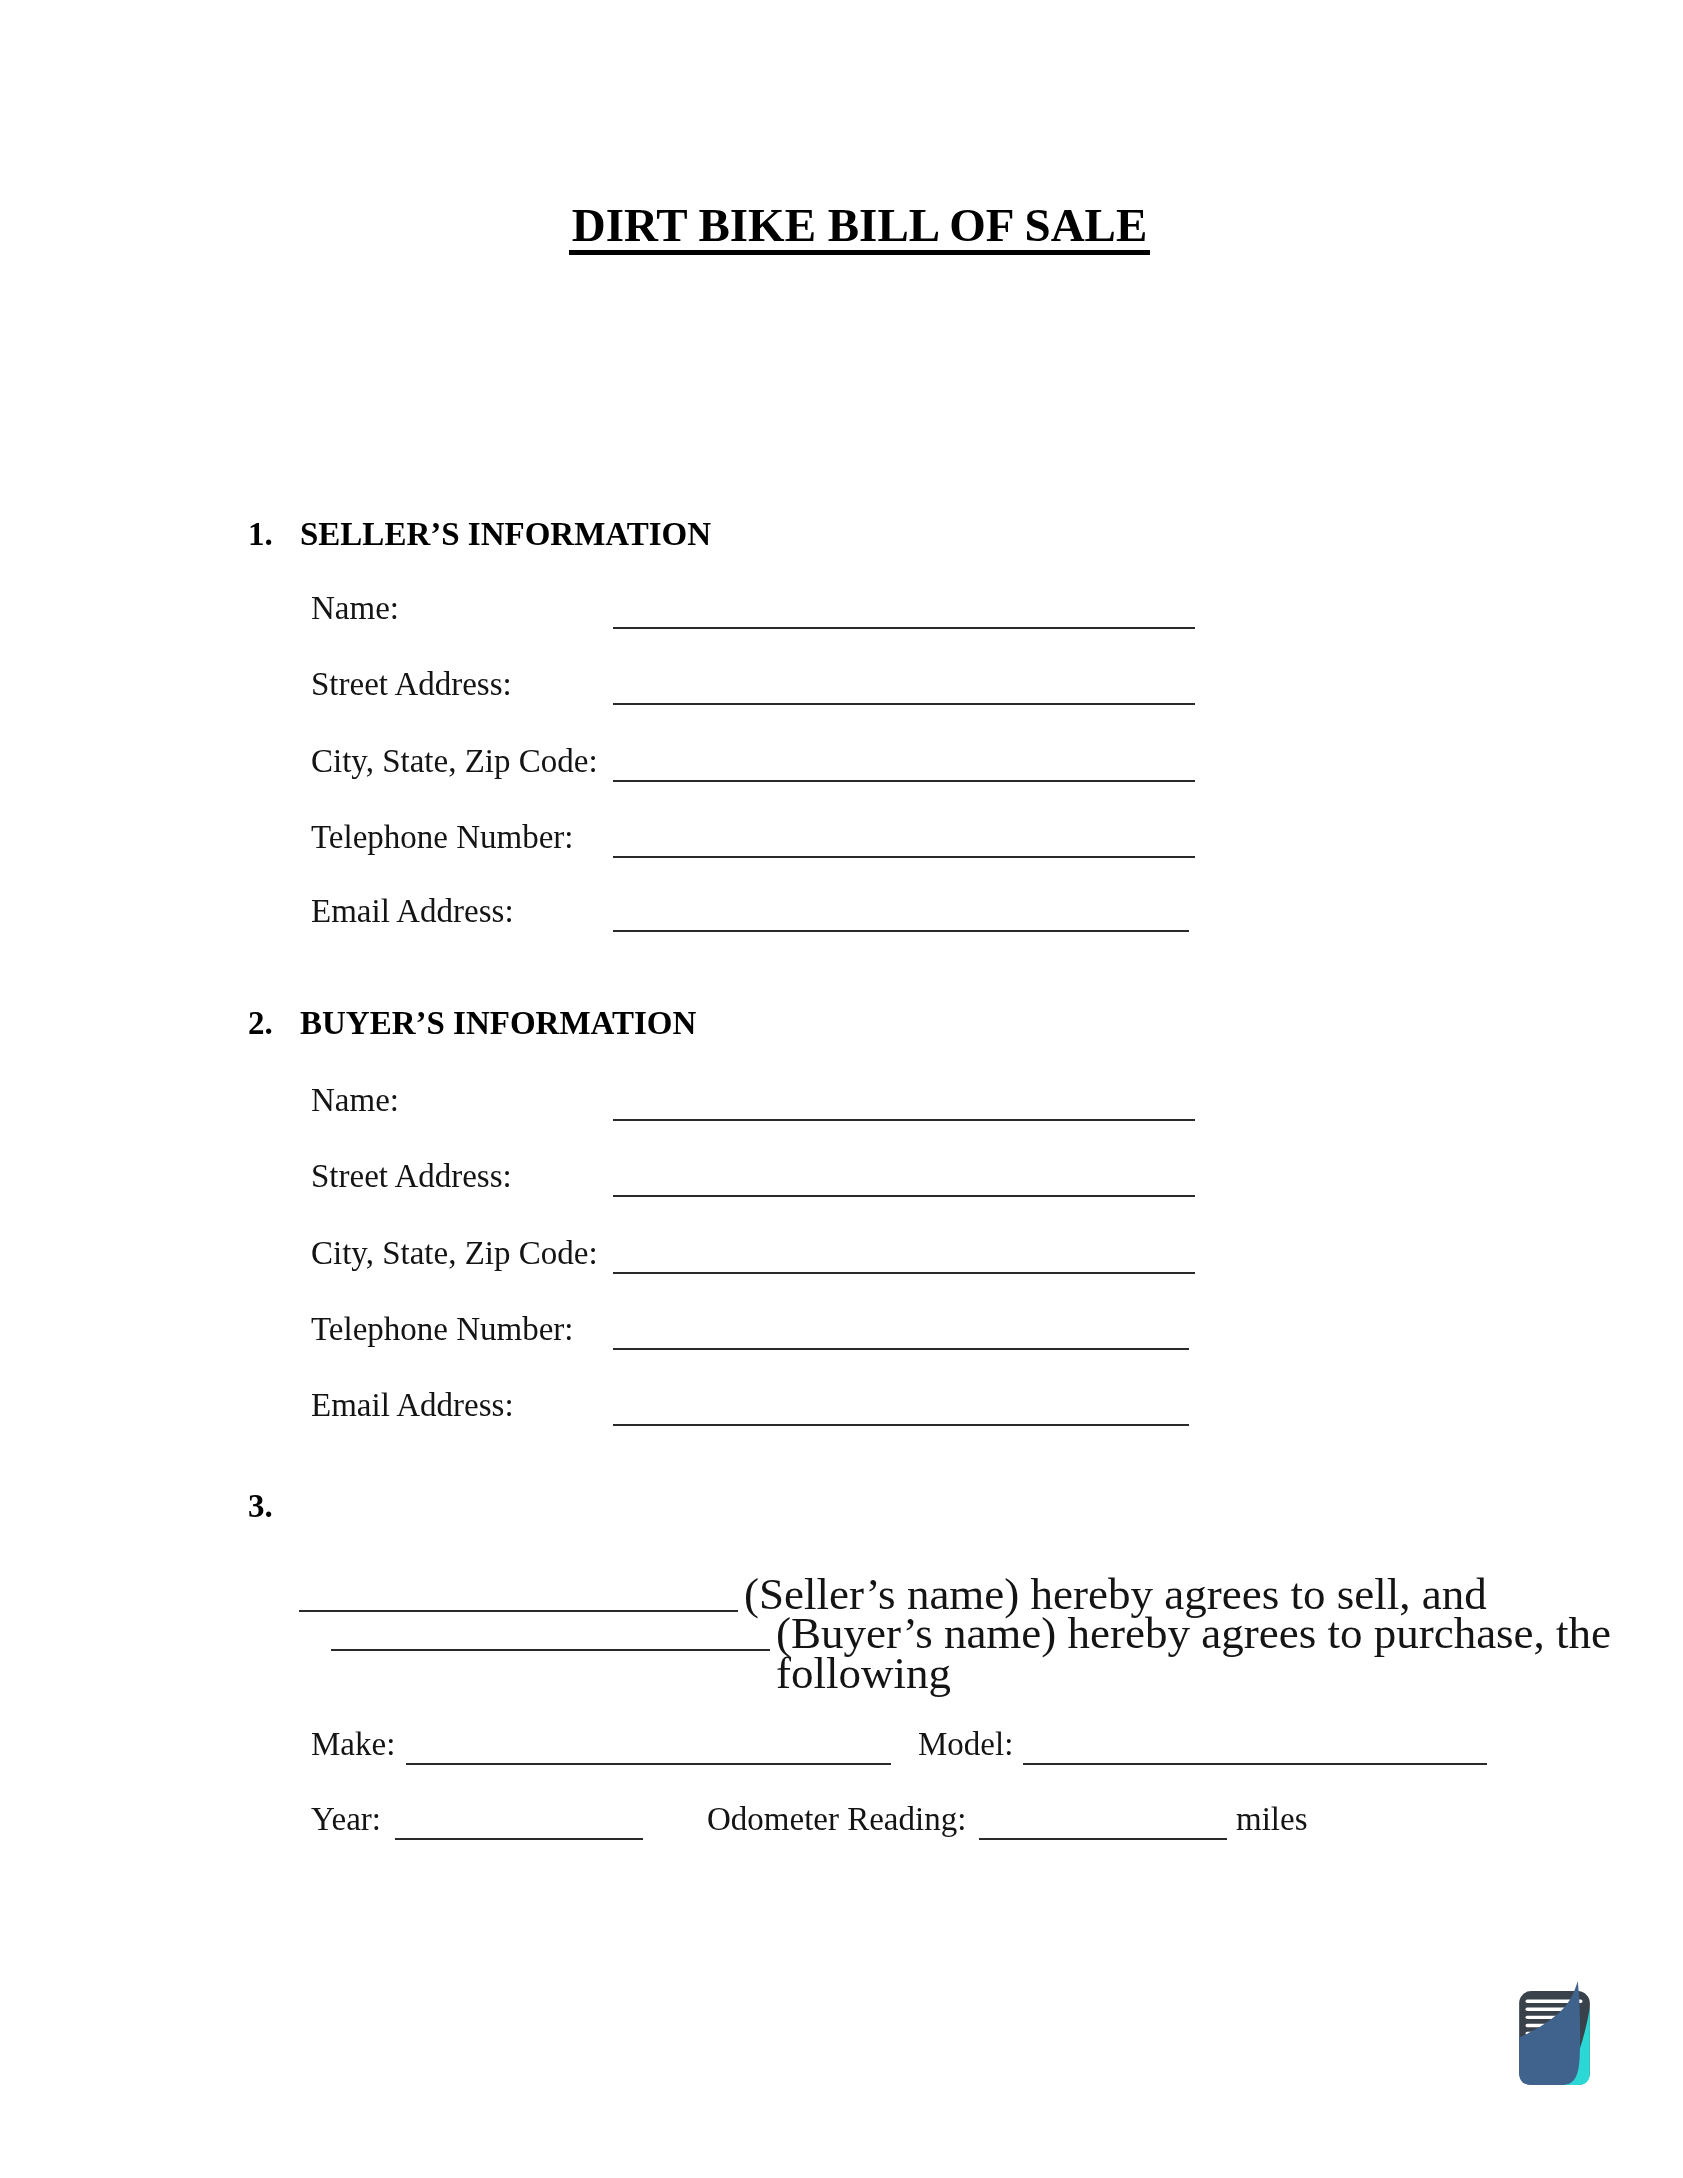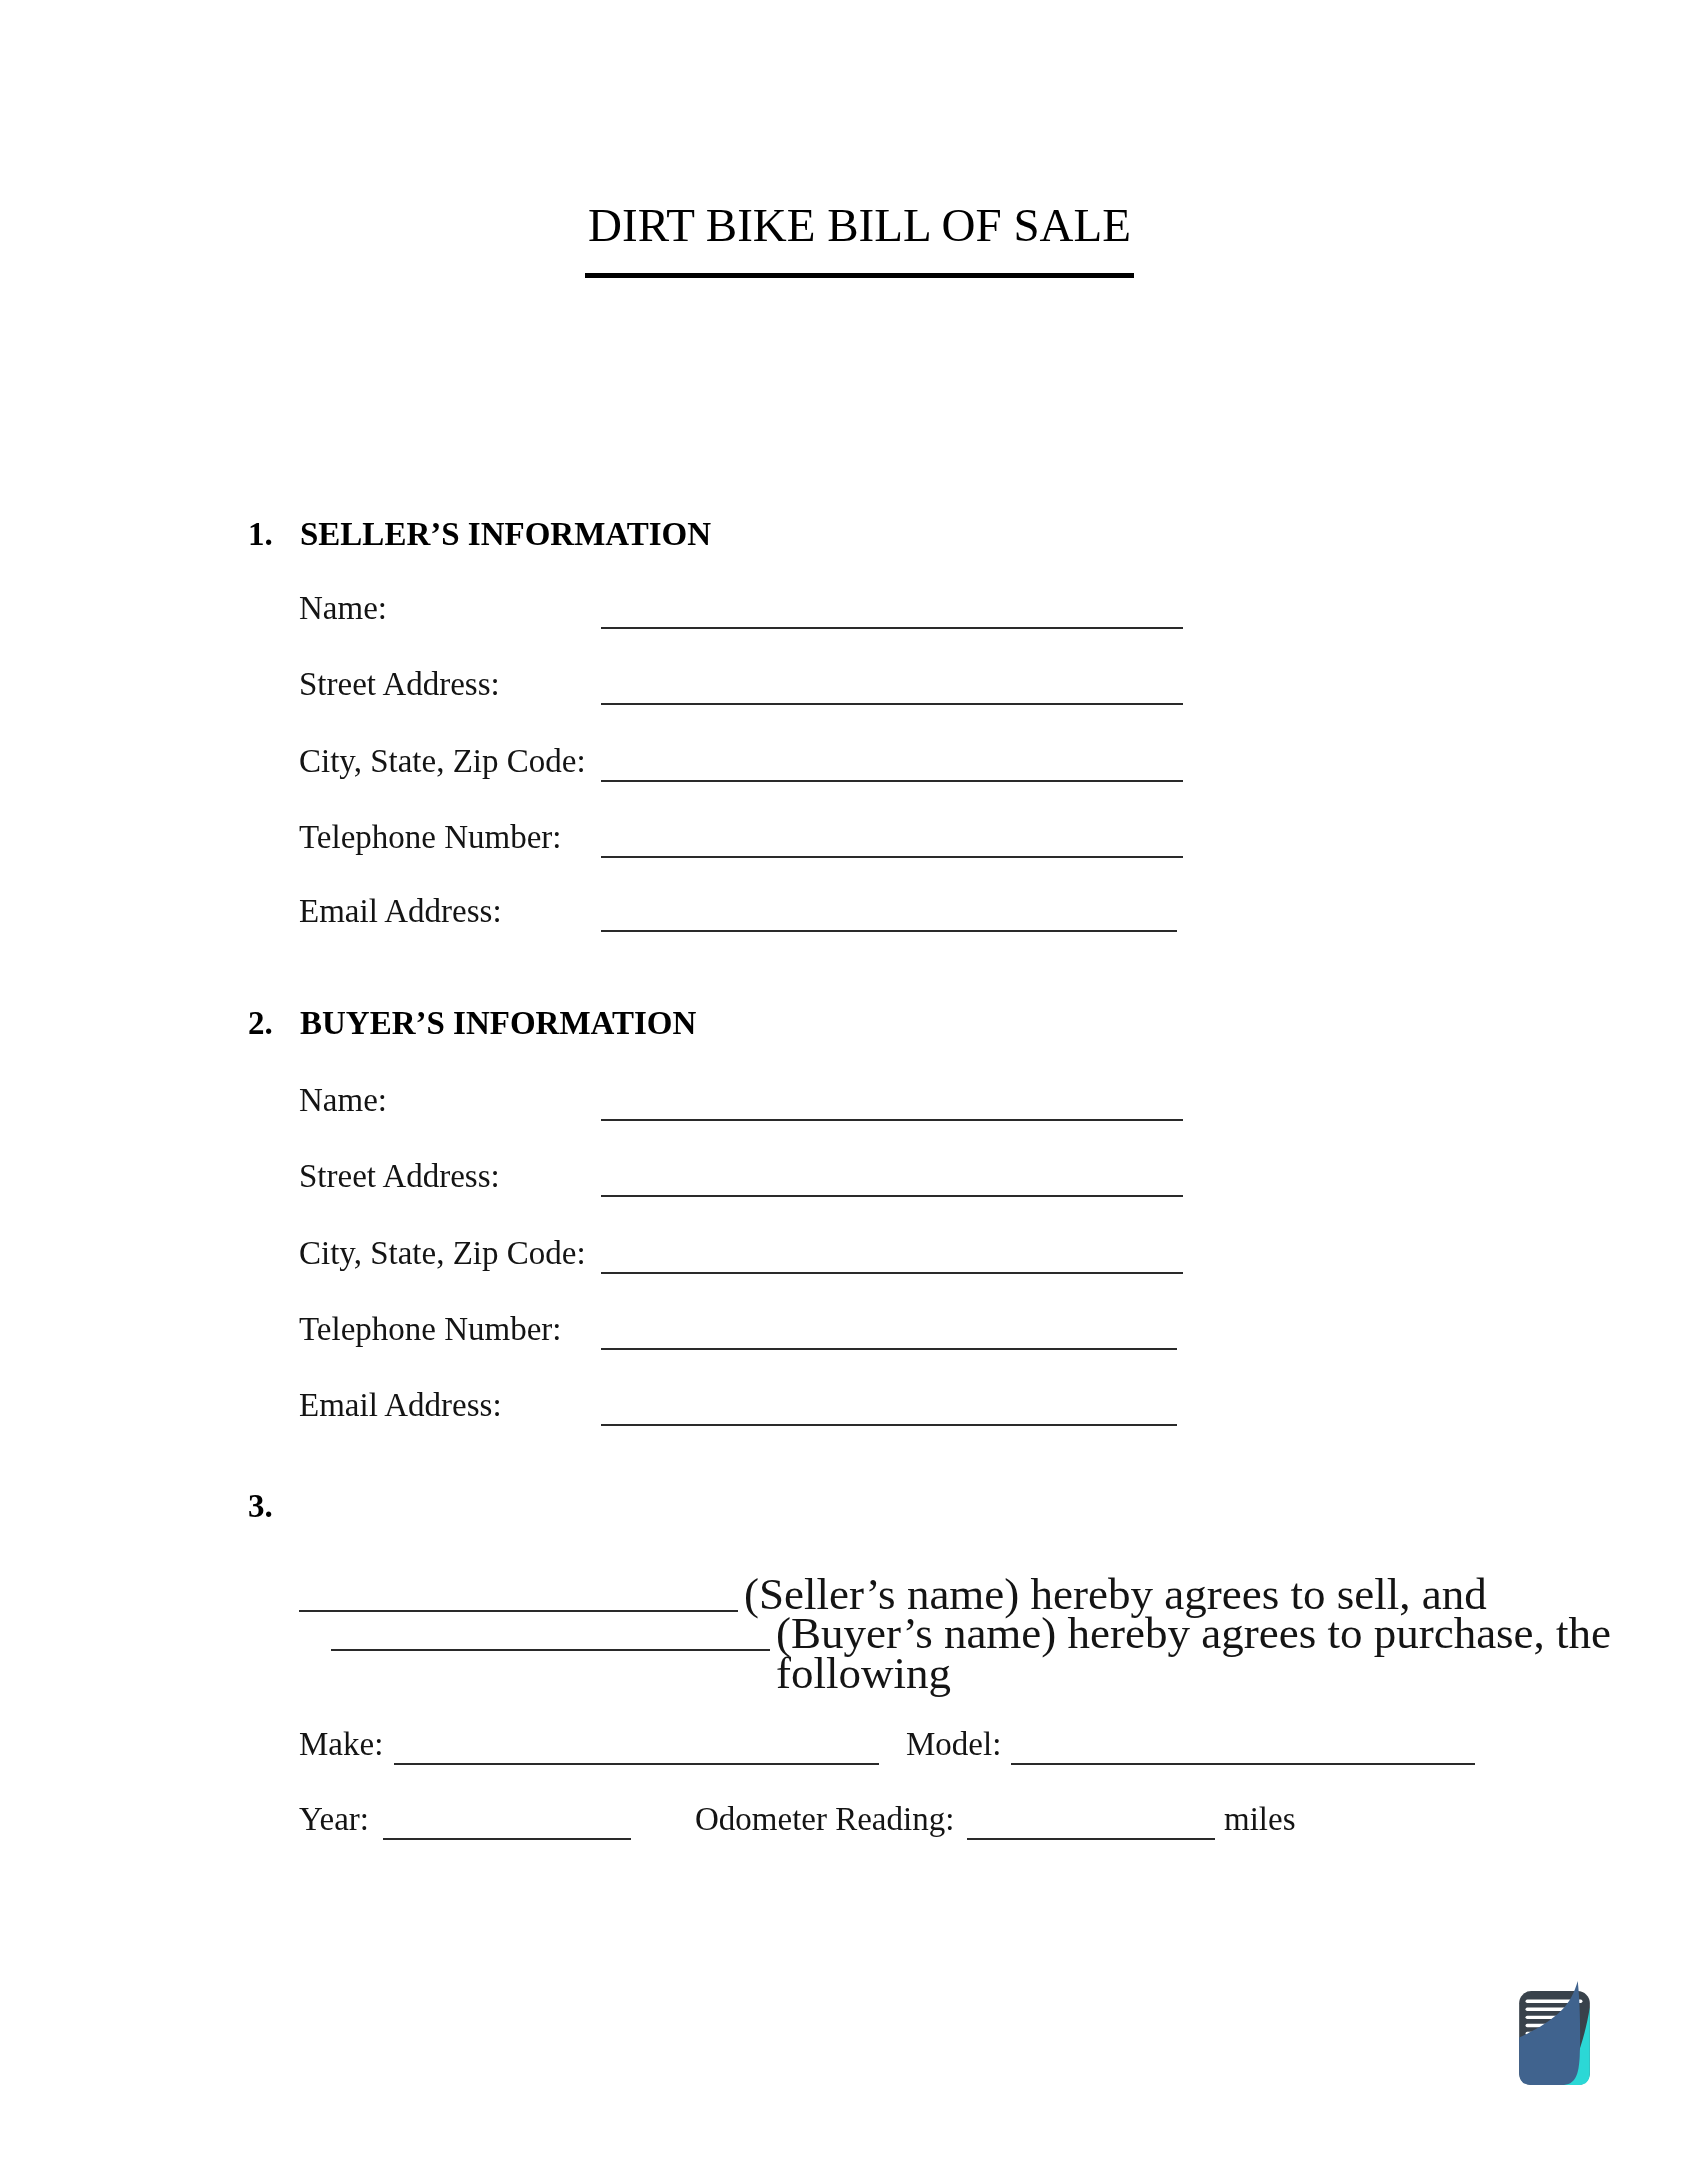--- a/index.html
+++ b/index.html
@@ -8,38 +8,38 @@
     width:1683px;height:2178px;
     background:#ffffff;
     font-family:"Liberation Serif","DejaVu Serif",serif;
     color:#141414;
     overflow:hidden;
   }
   
   .title-wrap{position:absolute;top:202px;left:0;width:1683px;text-align:center;}
   .doc-title{
     display:inline-block;
-    font-size:47px;font-weight:normal;line-height:1;
+    font-size:47px;font-weight:bold;line-height:1;
     letter-spacing:0px;
-    padding:0 3px 24px 3px;
+    padding:0 3px 1px 3px;
     border-bottom:5px solid #000;
     color:#000;
     margin-left:36px;
   }
   
   .date-row{position:absolute;left:198px;top:362px;height:40px;font-size:33px;font-weight:bold;line-height:40px;color:#000;}
   .date-line{display:inline-block;width:331px;height:34px;margin-left:10px;border-bottom:3px solid #1c1c1c;vertical-align:bottom;}
   
   .intro{position:absolute;left:198px;top:426px;width:1307px;font-size:33px;line-height:40px;}
   
   .sec{position:absolute;left:0;width:1683px;height:42px;font-size:33px;font-weight:bold;line-height:42px;color:#000;}
   .sec .num{position:absolute;left:248px;}
   .sec .sec-label{position:absolute;left:300px;}
   
-  .frow{position:absolute;left:0;width:1484px;height:42px;font-size:33px;line-height:42px;}
+  .frow{position:absolute;left:12px;width:1484px;height:42px;font-size:33px;line-height:42px;}
   .frow .lbl{position:absolute;}
   .fline{position:absolute;bottom:0;height:0;border-bottom:2px solid #2a2a2a;}
   
   .drow{position:absolute;left:0;width:1683px;height:40px;font-size:45px;line-height:40px;}
   .drow .blank{position:absolute;left:299px;bottom:2px;width:439px;height:0;border-bottom:2px solid #2a2a2a;}
   .drow .dtext{position:absolute;left:744px;}
   .drow .dtext3{position:absolute;left:299px;}
   
   .logo{position:absolute;left:1518px;top:1981px;width:73px;height:105px;}
 </style>

